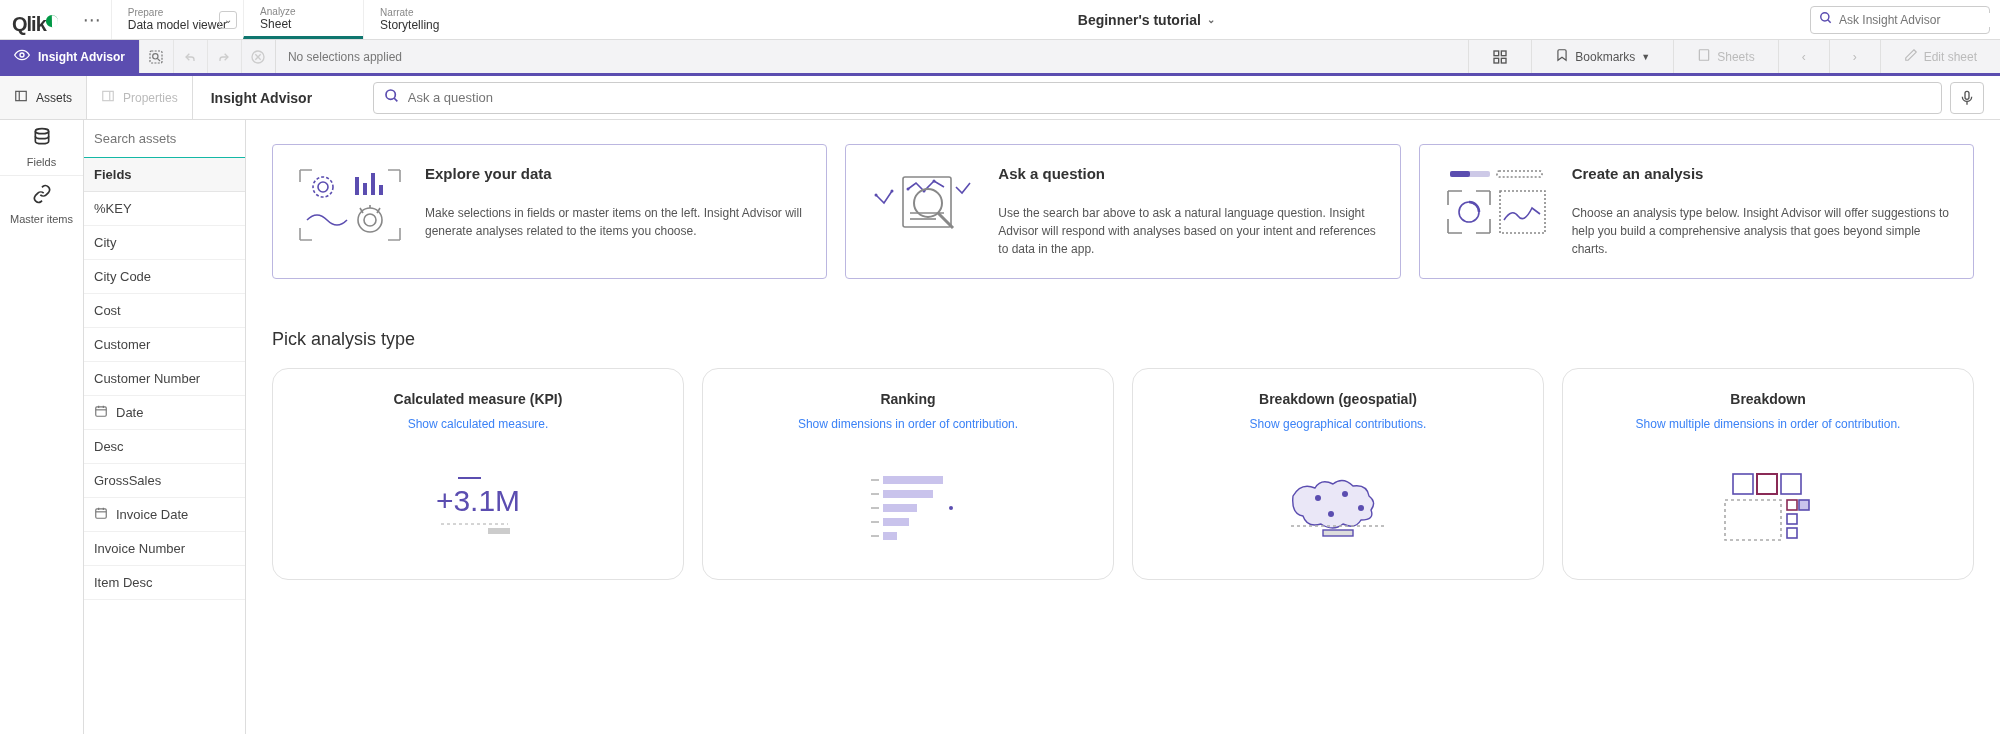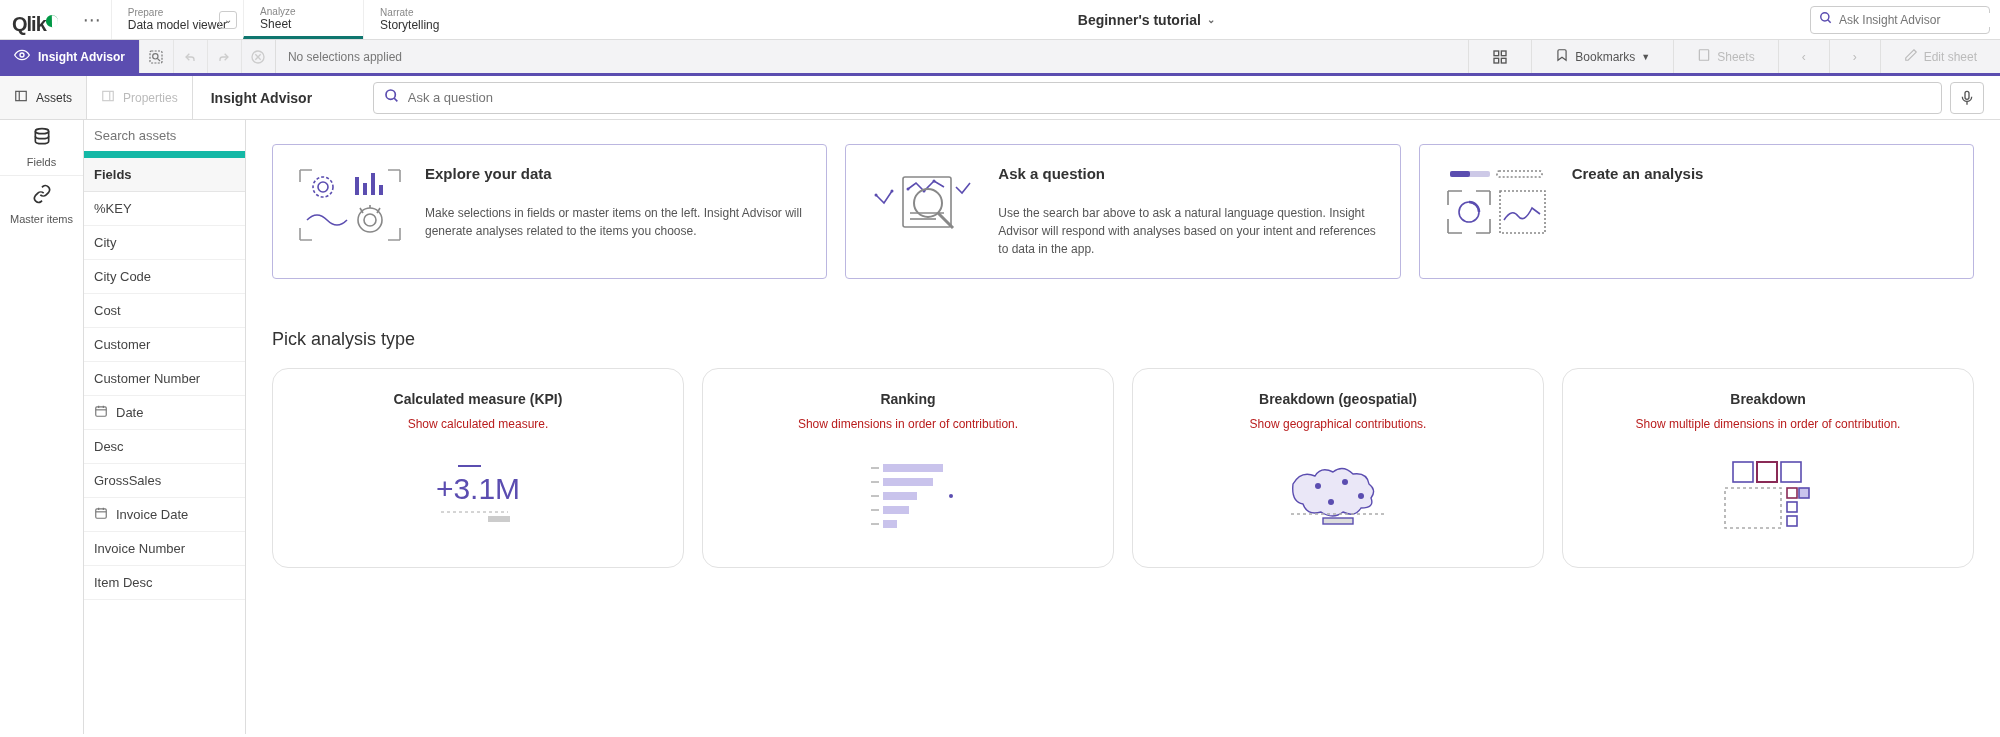--- a/index.html
+++ b/index.html
@@ -44,21 +44,21 @@
 .mic-btn { width:34px; height:32px; border:1px solid #ccc; border-radius:4px; margin-left:8px; display:flex; align-items:center; justify-content:center; color:#555; cursor:pointer;}
 
 
 .main { display:flex; height:calc(100vh - 123px); }
 .rail { width:84px; border-right:1px solid #ddd; display:flex; flex-direction:column; align-items:stretch; }
 .rail-item { display:flex; flex-direction:column; align-items:center; justify-content:center; height:56px; font-size:11px; color:#555; cursor:pointer; gap:4px; }
 .rail-item.active { background:#fff; }
 .rail-ico { font-size:18px; }
 
 .assets-col { width:162px; border-right:1px solid #ddd; display:flex; flex-direction:column; position:relative;}
-.assets-search { height:38px; border-bottom:7px solid #14b8a6; }
+.assets-search { height:38px; border-bottom:1px solid #14b8a6; }
 .assets-search input { width:100%; height:100%; border:none; outline:none; padding:0 10px; font-size:13px; }
 .assets-header { height:34px; display:flex; align-items:center; padding:0 10px; font-weight:600; background:#f7f7f7; border-bottom:1px solid #e5e5e5; font-size:13px;}
 .assets-list { flex:1; overflow-y:auto; }
 .assets-list::-webkit-scrollbar { width:10px; }
 .assets-list::-webkit-scrollbar-thumb { background:#c5c5c5; }
 .asset-row { height:34px; display:flex; align-items:center; padding:0 10px; border-bottom:1px solid #f0f0f0; cursor:pointer; font-size:13px; gap:8px; color:#444;}
 .date-ico { color:#777; font-size:14px; }
 
 .content { flex:1; overflow-y:auto; padding:24px 26px 40px 26px; position:relative; }
 .content::-webkit-scrollbar { width:12px; }
@@ -68,21 +68,21 @@
 .info-card { flex:1; border:1px solid #bbb6e0; border-radius:4px; padding:20px 22px; display:flex; gap:20px; background:#fff; }
 .info-card .ic { width:110px; height:80px; flex-shrink:0; display:flex; align-items:center; justify-content:center; }
 .info-card h3 { font-size:15px; font-weight:600; margin-bottom:22px; color:#333; }
 .info-card p { font-size:12px; color:#555; line-height:1.5; }
 
 .section-title { font-size:18px; margin:50px 0 18px 0; color:#333; }
 
 .types-row { display:flex; gap:18px; }
 .type-card { flex:1; border:1px solid #e2e2e2; border-radius:16px; padding:22px 18px 28px 18px; text-align:center; background:#fff; cursor:pointer; }
 .type-card h4 { font-size:14px; font-weight:600; margin-bottom:10px; }
-.type-card .sub { font-size:12px; color:#b91c1c; margin-bottom:18px; }
+.type-card .sub { font-size:12px; color:#3b82f6; margin-bottom:30px; }
 .type-img { height:90px; display:flex; align-items:center; justify-content:center; }
 
 svg { overflow: visible; }
 </style>
 </head>
 <body>
 
 <div class="topbar">
   <div class="logo">
     <span class="logo-q">Qlik</span>
@@ -386,20 +386,21 @@
             <path d="M6 68 h14 M6 68 v-14"></path>
             <path d="M48 68 h-14 M48 68 v-14"></path>
             <circle cx="27" cy="47" r="10" stroke="#5b4db0"></circle>
             <path d="M27 37 a10 10 0 0 1 10 10" stroke="#5b4db0" stroke-width="2.5"></path>
             <rect x="58" y="26" width="45" height="42" stroke-dasharray="2 2"></rect>
             <path d="M62 55 q8 -12 14 -4 t14 -8 l8 6" stroke="#5b4db0"></path>
           </svg>
         </div>
         <div>
           <h3>Create an analysis</h3>
+          <p>Choose an analysis type below. Insight Advisor will offer suggestions to help you build a comprehensive analysis that goes beyond simple charts.</p>
         </div>
       </div>
     </div>
 
     <div class="section-title">Pick analysis type</div>
 
     <div class="types-row">
 
       <div class="type-card">
         <h4>Calculated measure (KPI)</h4>

